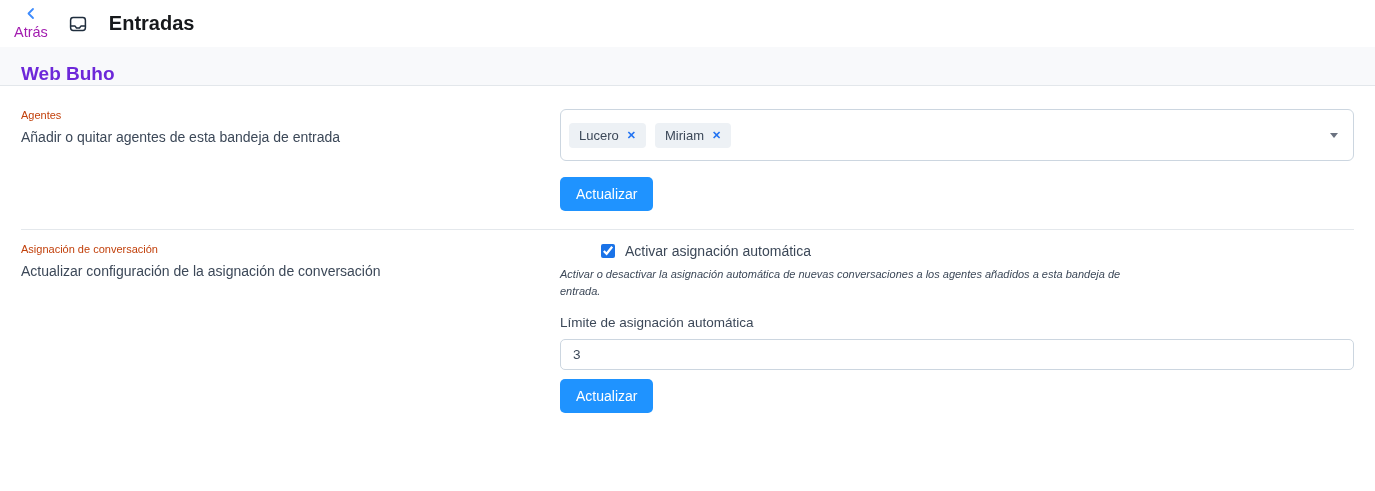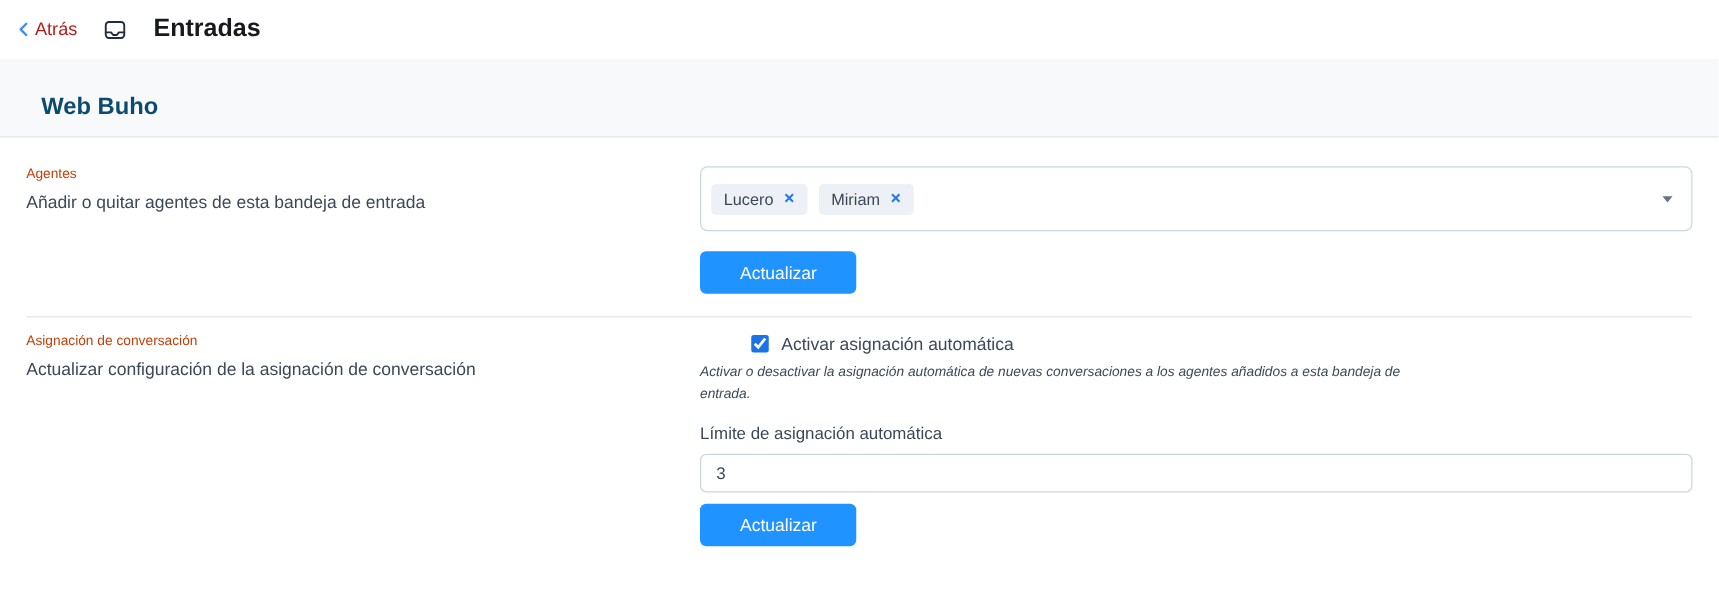--- a/index.html
+++ b/index.html
@@ -11,33 +11,33 @@
     color: #3c4858;
   }
 
   
   .topbar {
     display: flex; align-items: center;
     height: 47px; padding: 0 14px; background: #fff;
   }
   .back-link {
     display: inline-flex; align-items: center; gap: 4px;
-    color: #b91c1c; font-size: 14.5px; cursor: pointer;
+    color: #a21caf; font-size: 14.5px; cursor: pointer; flex-direction: column;
   }
   .topbar-inbox-icon { margin-left: 21px; display: inline-flex; }
   .topbar-title {
     margin-left: 22px; font-size: 20px; font-weight: 700; color: #17191c;
   }
 
   
   .inbox-header {
     background: #f8f9fb; padding: 16px 21px 0;
     border-bottom: 1px solid #e3e7eb;
   }
-  .inbox-name { margin: 12px; font-size: 19px; font-weight: 700; color: #0c4a6e; }
+  .inbox-name { margin: 0; font-size: 19px; font-weight: 700; color: #6d28d9; }
   .tabs { display: flex; gap: 19px; margin: 15px 0 0 17px; }
   .tab {
     font-size: 14.5px; color: #72777d; padding: 0 2px 13px;
     position: relative; cursor: pointer; white-space: nowrap;
   }
   .tab.active { color: #1f93ff; }
   .tab.active::after {
     content: ""; position: absolute; left: 0; right: 0; bottom: -1px;
     height: 2px; background: #1f93ff;
   }
@@ -65,21 +65,21 @@
   .select-caret {
     position: absolute; right: 15px; top: 50%; margin-top: -2px;
     width: 0; height: 0;
     border-left: 4.5px solid transparent; border-right: 4.5px solid transparent;
     border-top: 5.5px solid #6b7280;
   }
 
   .btn-primary {
     display: inline-block; margin-top: 16px;
     background: #1f93ff; color: #fff; border: none; border-radius: 5px;
-    padding: 9px 32px; font-size: 14px; font-family: inherit; cursor: pointer;
+    padding: 9px 16px; font-size: 14px; font-family: inherit; cursor: pointer;
   }
 
   .divider { border: none; border-top: 1px solid #e4e8ec; margin: 18px 0 0; }
 
   .checkbox-row { display: flex; align-items: center; gap: 10px; font-size: 14px; color: #3c4858; padding-left: 41px; }
   .checkbox-row input[type="checkbox"] {
     width: 14px; height: 14px; margin: 0; accent-color: #1a73e8; cursor: pointer;
   }
   .help-italic {
     margin: 7px 0 0; font-style: italic; font-size: 11px;

